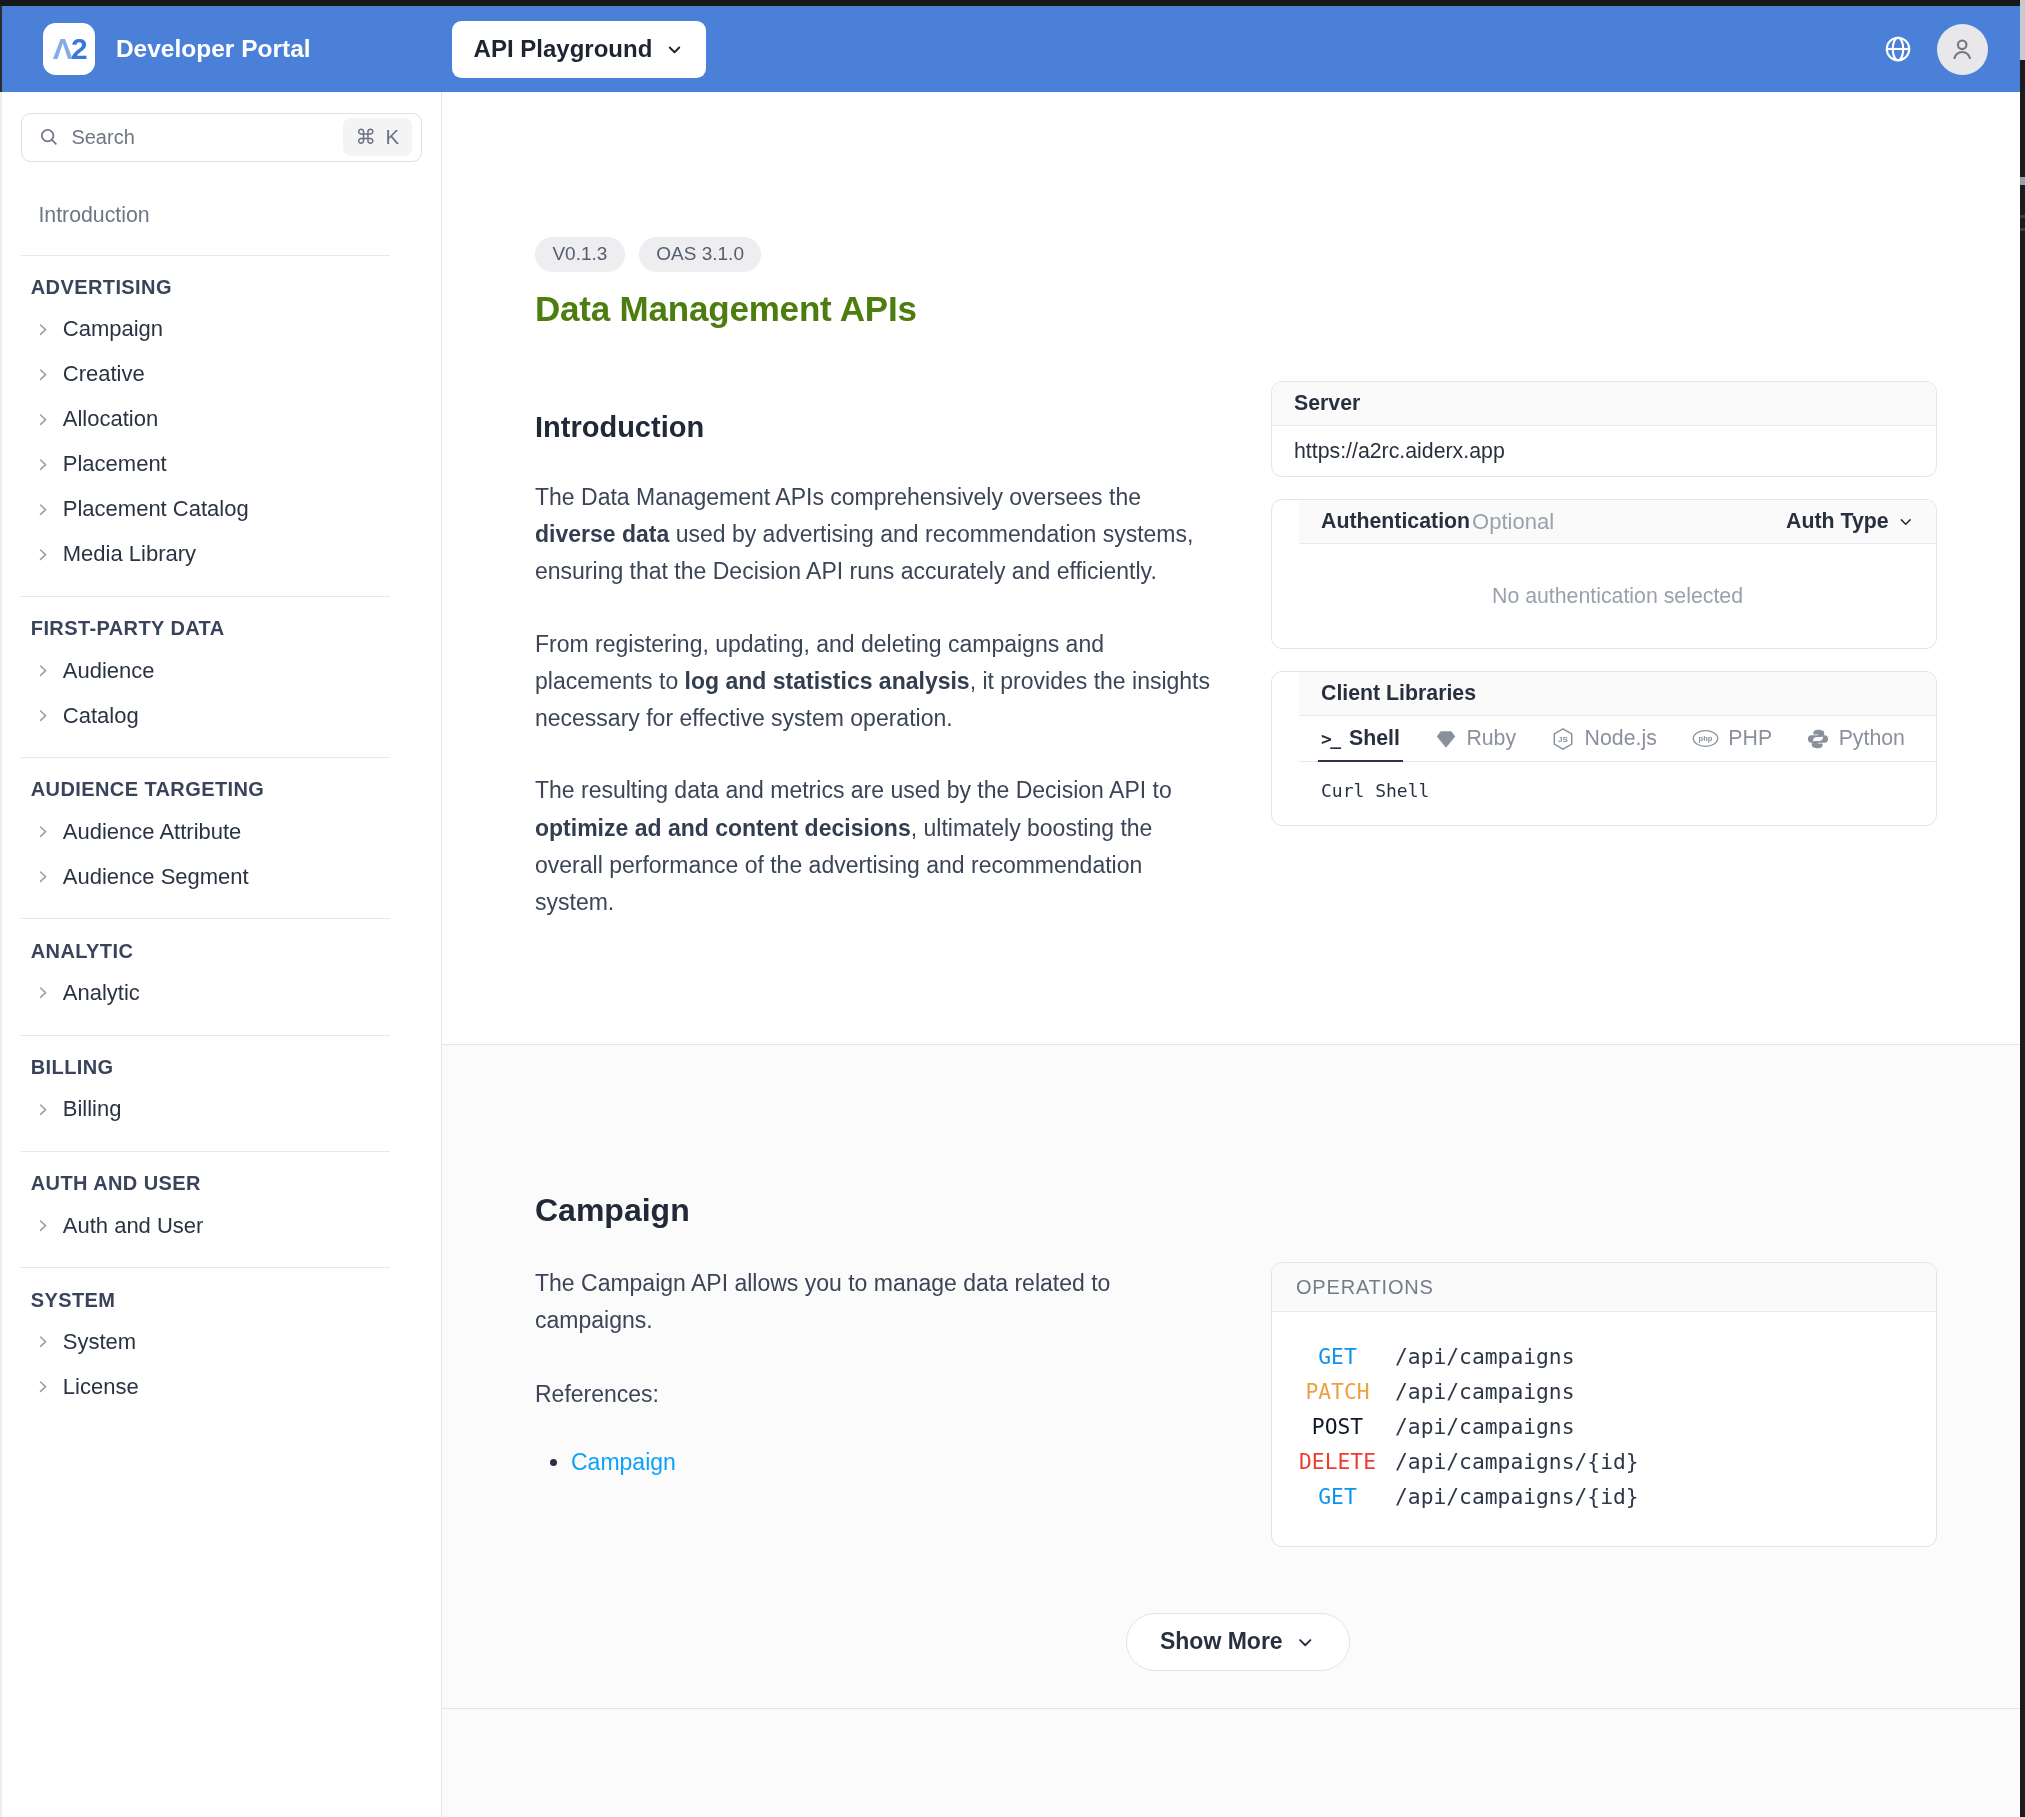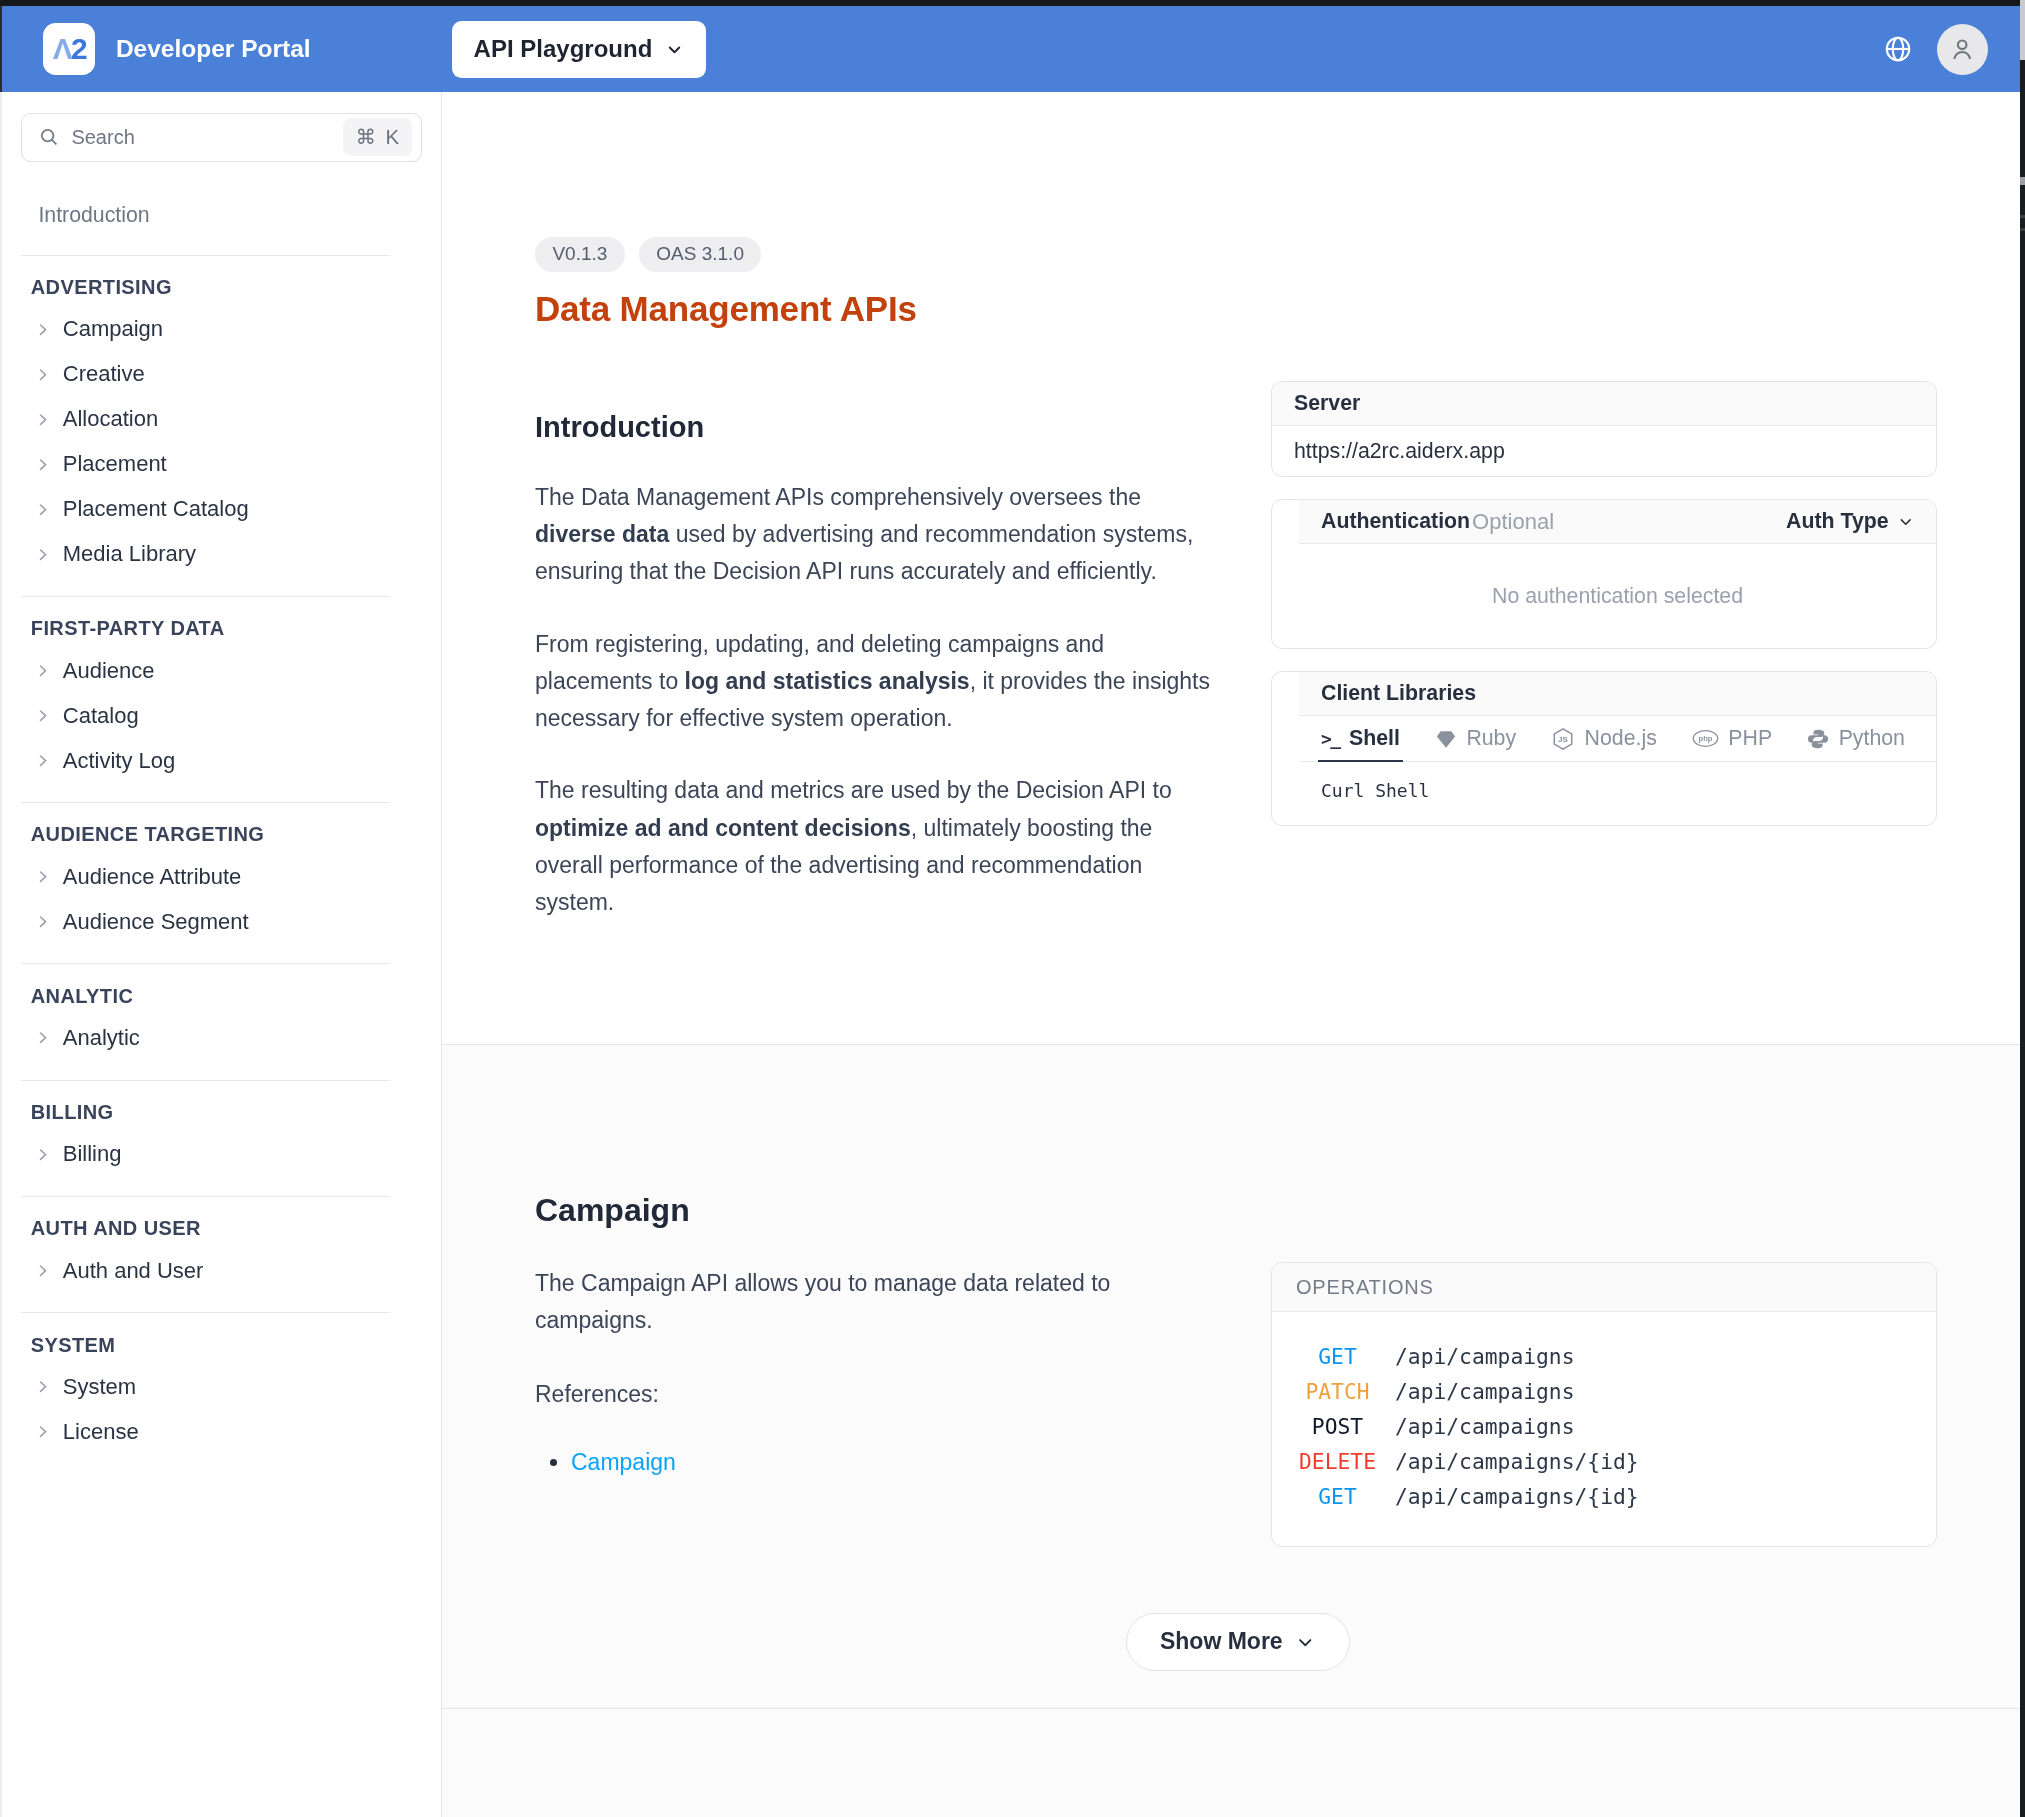--- a/index.html
+++ b/index.html
@@ -69,21 +69,21 @@
   }
   .side-item span { font-size:22px; color:#2a3342; font-weight:500; }
 
   
   .main { position:absolute; left:442px; top:92px; right:6.3px; bottom:0; display:flex; flex-direction:column; }
   .section-intro { height:952px; background:#fff; padding:145px 79px 0 93px; }
   .badges { display:flex; gap:14.2px; }
   .badge {
     background:#eeeef1; color:#545d6d; font-size:19px; padding:6.3px 17.4px; border-radius:789px;
   }
-  .page-title { margin-top:17.4px; font-size:35px; font-weight:700; color:#c2410c; letter-spacing:-0.2px; }
+  .page-title { margin-top:17.4px; font-size:35px; font-weight:700; color:#4d7c0f; letter-spacing:-0.2px; }
   .cols { display:flex; gap:57px; margin-top:52px; align-items:flex-start; }
   .col-left { width:679px; padding-top:30px; }
   .col-right { width:666px; flex:none; }
   .h2 { font-size:29px; font-weight:700; color:#212938; }
   .col-left p { margin-top:35px; font-size:23px; line-height:1.62; color:#3b4557; }
   .col-left p b { color:#333d50; }
 
   .card { border:0.8px solid #e3e4e8; border-radius:11px; background:#fff; overflow:hidden; }
   .card + .card { margin-top:22px;padding-left:27px; }
   .card-header {
@@ -261,26 +261,20 @@
               <span>Audience</span>
             </div>
 
             <div class="side-item">
               <svg class="icon-svg" width="17.4" height="17.4" viewBox="0 0 24 24">
               <path d="M9 5.5l7 6.5-7 6.5" fill="none" stroke="#9aa1ac" stroke-width="2.2" stroke-linecap="round" stroke-linejoin="round"></path>
             </svg>
               <span>Catalog</span>
             </div>
 
-            <div class="side-item">
-              <svg class="icon-svg" width="17.4" height="17.4" viewBox="0 0 24 24">
-              <path d="M9 5.5l7 6.5-7 6.5" fill="none" stroke="#9aa1ac" stroke-width="2.2" stroke-linecap="round" stroke-linejoin="round"></path>
-            </svg>
-              <span>Activity Log</span>
-            </div>
           </div>
       </div>
 
       <div>
         <div class="side-divider"></div>
         <h3 class="side-heading">AUDIENCE TARGETING</h3>
         <div>
 
             <div class="side-item">
               <svg class="icon-svg" width="17.4" height="17.4" viewBox="0 0 24 24">

